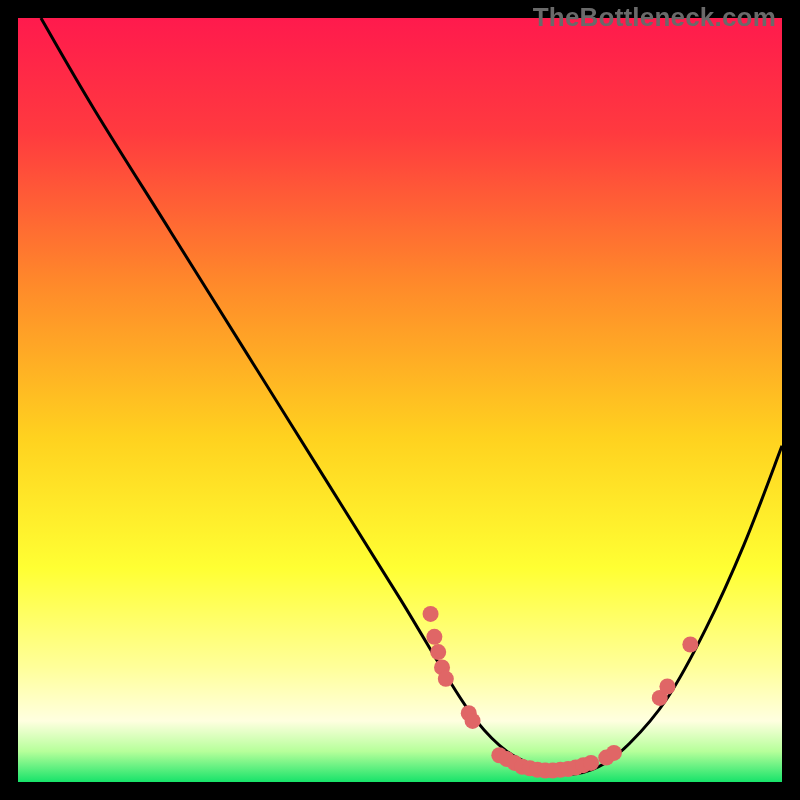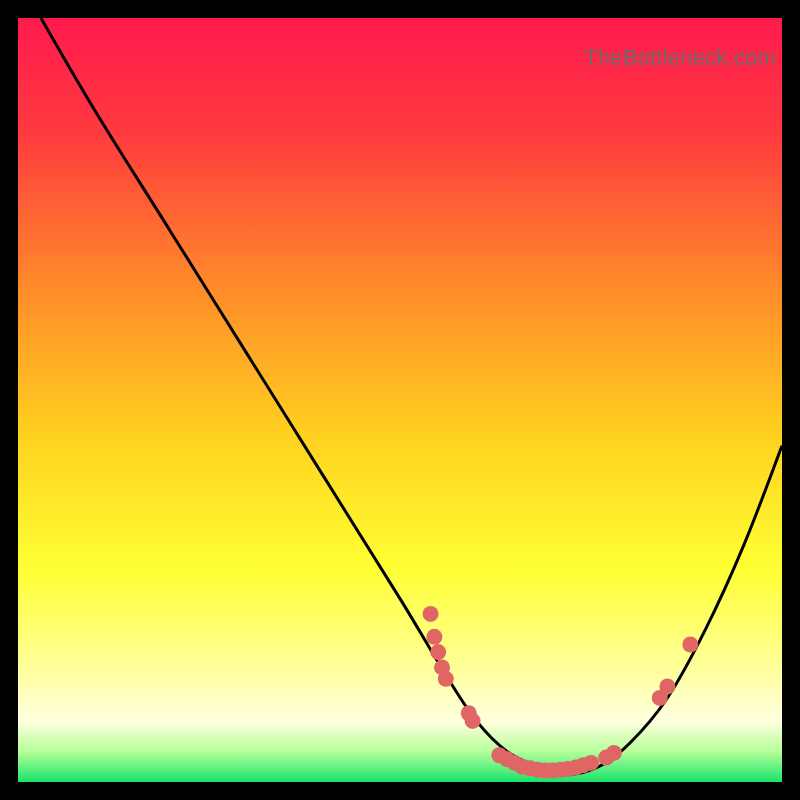--- a/index.html
+++ b/index.html
@@ -24,24 +24,23 @@
     left: 0;
     top: 0;
     width: 764px;
     height: 764px;
   }
   .watermark {
     position: absolute;
     top: 2px;
     right: 24px;
     color: #6a6a6a;
-    font-size: 22px;
-    font-weight: 400;
+    font-size: 26px;
+    font-weight: 700;
     letter-spacing: 0.2px;
-    margin-top: 43px;
   }
   svg {
     display: block;
   }
 </style>
 </head>
 <body>
 
 <div class="frame">
   <svg class="plot-area" width="764" height="764" viewBox="0 0 764 764">

